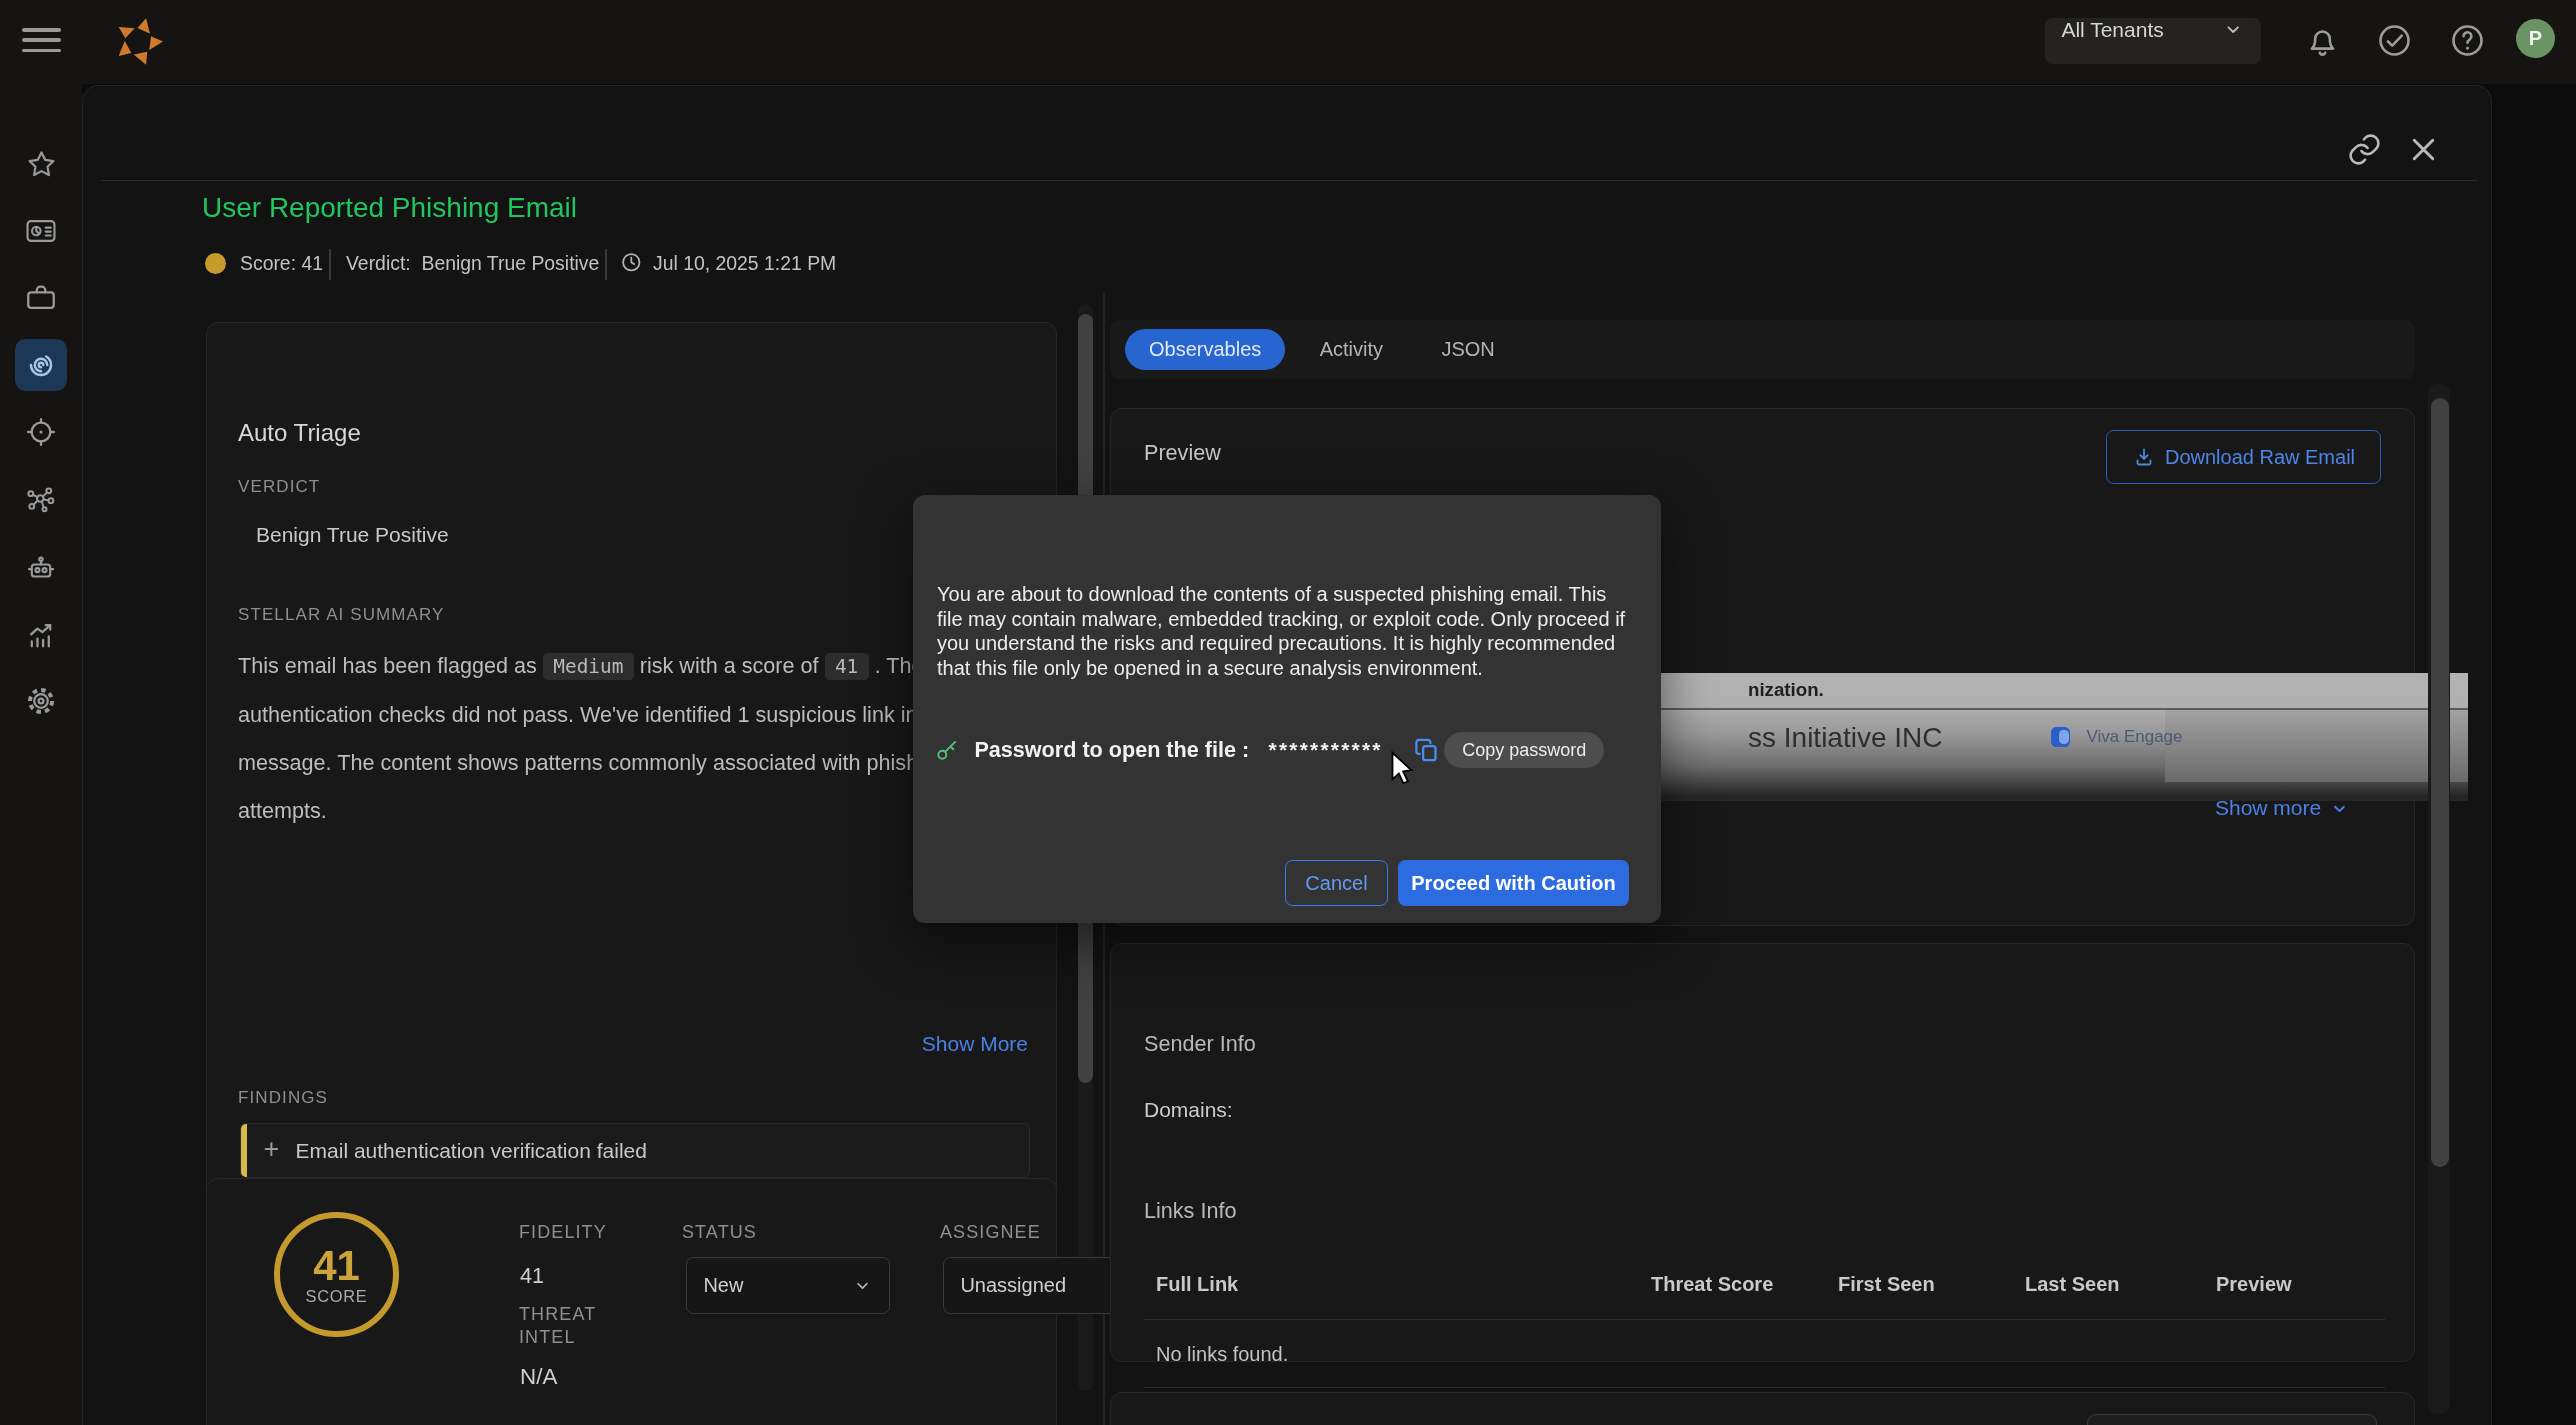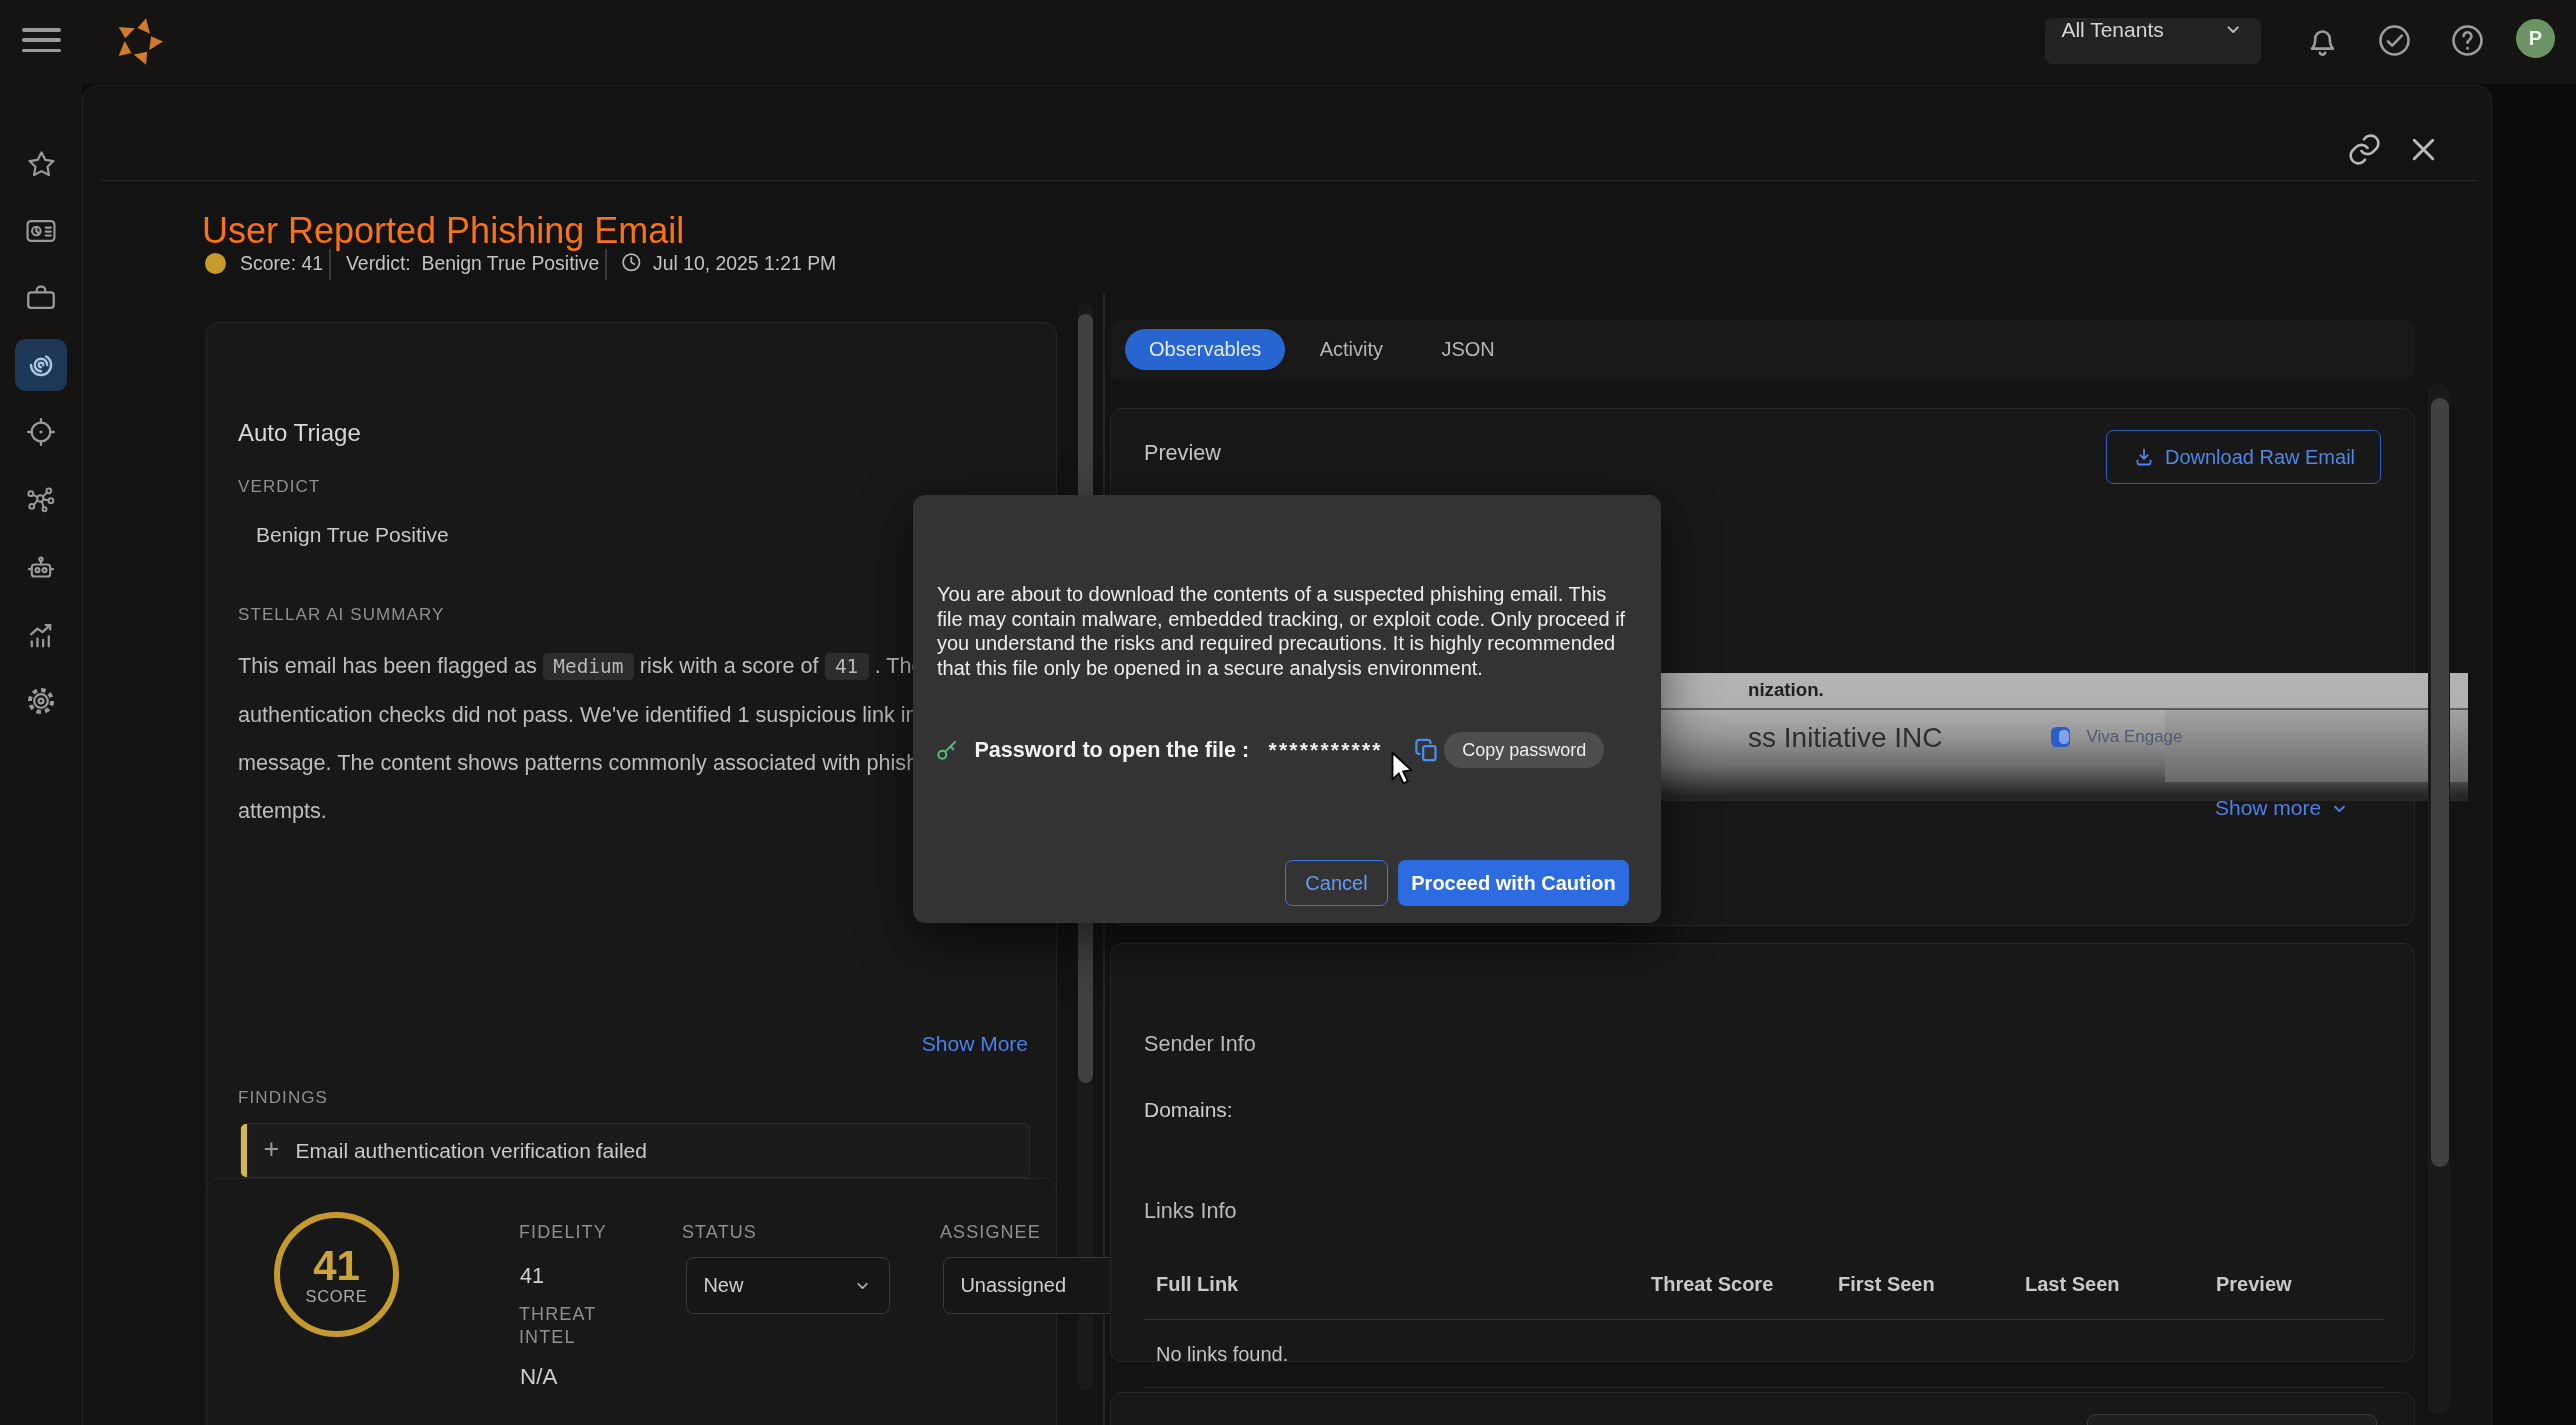--- a/index.html
+++ b/index.html
@@ -25,21 +25,21 @@
   .sidebar { left:0; top:84px; width:82px; height:1342px; background:#151413; }
   .side-item { left:15px; width:52px; height:52px; border-radius:10.4px;
     display:flex; align-items:center; justify-content:center; color:#9a9a9a; cursor:pointer; }
   .side-item.active { background:#1d3756; color:#a9c4e4; }
 
   
   .drawer { left:82px; top:85px; width:2410px; height:1340px; background:#131313;
     border-radius:16.4px 16.4px 0 0; border:0.7px solid #222; border-bottom:none; }
   .drawer-icon { top:45px; width:37px; height:37px; color:#b9b9b9; cursor:pointer; }
   .head-divider { left:18px; top:94px; width:2376px; height:0.7px; background:#2b2b2b; }
-  .page-title { left:119px; top:106px; font-size:36px; font-weight:500; color:#f97316;margin-top:18px; }
+  .page-title { left:119px; top:106px; font-size:28px; font-weight:500; color:#22c55e; }
   .meta { top:166px; font-size:19.4px; color:#c3c3c3; }
   .meta-dot { left:122px; top:167px; width:21px; height:21px; border-radius:50%; background:#c79a2e; }
   .meta-sep { top:163px; width:1.5px; height:31px; background:#3a3a3a; }
 
   .vdivider { left:1020px; top:207px; width:1.5px; height:1133px; background:#242424; }
 
   
   .card { position:absolute; background:#181818; border:0.7px solid #262626; border-radius:12px; }
   .sec-label { font-size:17px; letter-spacing:1.1px; color:#8f8f8f; }
   .h-card { font-size:24px; color:#d8d8d8; font-weight:500; }

